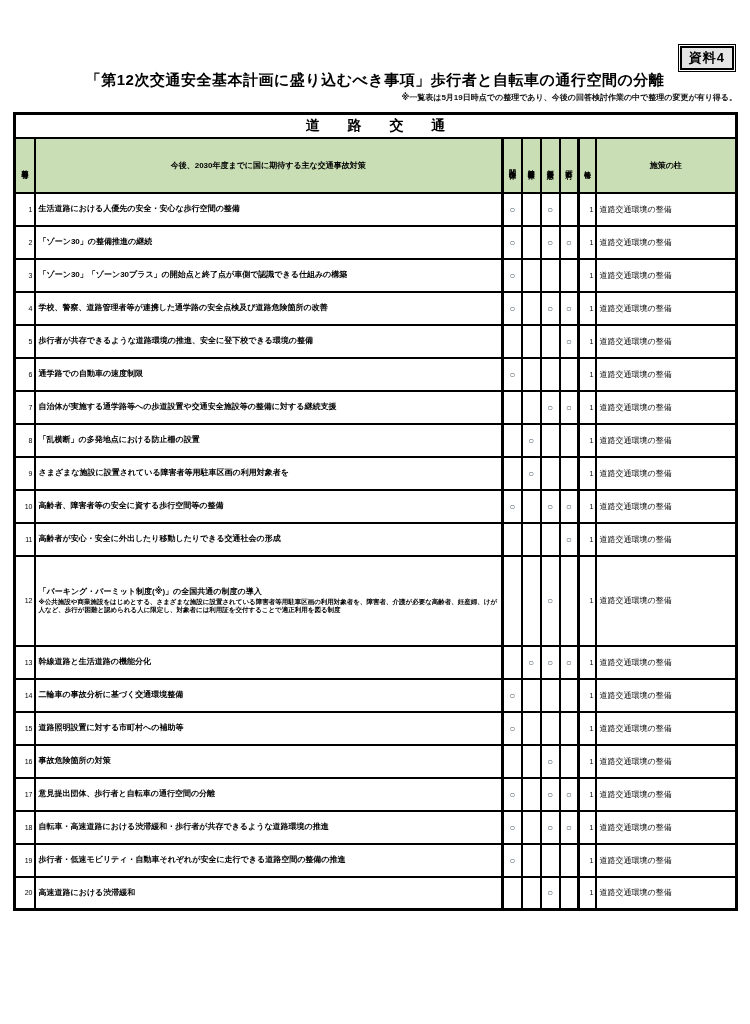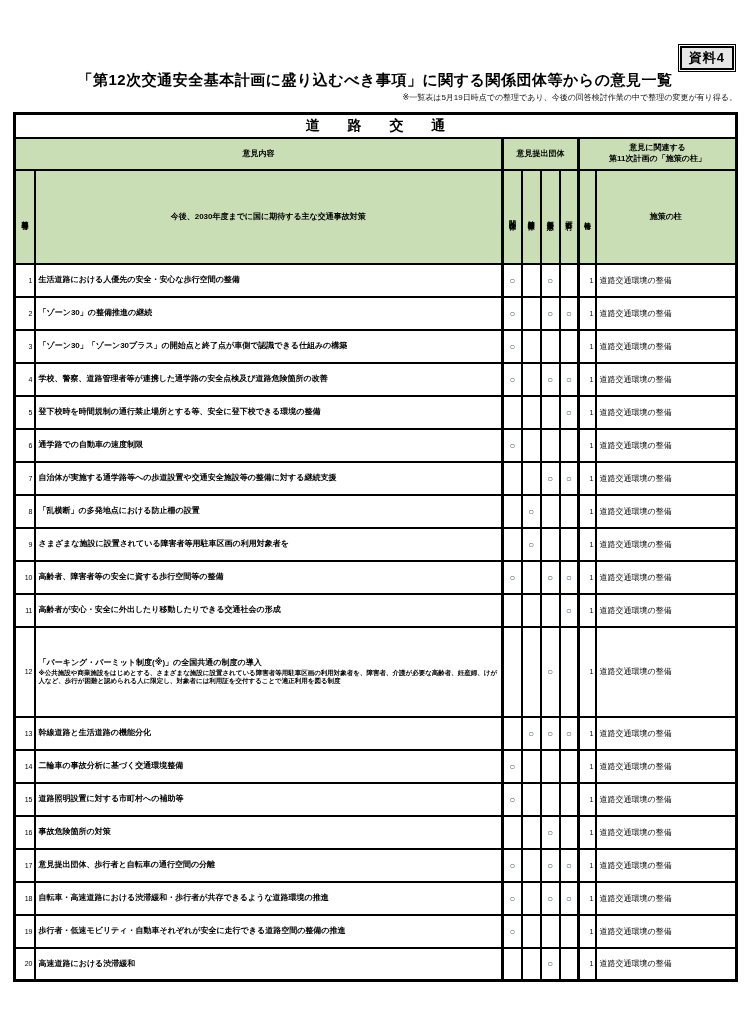--- a/index.html
+++ b/index.html
@@ -15,36 +15,36 @@
     border:2px solid #000; outline:1px solid #000; outline-offset:1px;
     font-size:13px; font-weight:bold; padding:1px 7px; background:#e5e5e5;
     letter-spacing:1px;
   }
   .title {
     position:absolute; top:71px; left:0; width:100%;
     text-align:center; font-size:15px; font-weight:bold; letter-spacing:0.5px;
   }
   .note {
     position:absolute; top:92px; right:13px;
-    font-size:8px; font-weight:400; color:#111;
+    font-size:8px; font-weight:700; color:#111;
   }
   table.main {
     position:absolute; top:112px; left:13px;
     width:724px; border-collapse:collapse; table-layout:fixed;
     border:3px solid #000; background:#fff;
   }
   td, th { border:2px solid #000; overflow:hidden; }
   .section-title-row td {
     height:24px; text-align:center; font-size:14px; font-weight:bold;
     letter-spacing:12px; padding-left:12px; background:#fff;
   }
   .green { background:#c9deb4; }
   .hdr { font-size:8px; font-weight:600; text-align:center; }
   .hdr-row1 td { height:32px; }
-  .hdr-row2 td { height:94px; }
+  .hdr-row2 td { height:55px; }
   .vert {
     writing-mode:vertical-rl; text-orientation:upright;
     font-size:7px; font-weight:600; letter-spacing:1px;
     margin:0 auto; display:inline-block; line-height:1.1;
   }
   .two-line { line-height:1.35; }
   .col-no    { width:20px; }
   .col-text  { width:468px; }
   .col-mark  { width:19px; }
   .col-pno   { width:17px; }
@@ -56,46 +56,38 @@
   td.c-text { font-size:8px; text-align:left; padding:2px 3px; vertical-align:middle; line-height:1.25;font-weight:bold; }
   td.c-text .subnote { font-size:6.5px; line-height:1.3; margin-top:1px; }
   td.c-mark { text-align:center; vertical-align:middle; font-size:10px; color:#51616f; }
   td.c-pno { font-size:7px; text-align:right; padding-right:1px; vertical-align:middle; }
   td.c-pillar { font-size:8px; text-align:left; padding:0 3px; vertical-align:middle; }
 </style>
 </head>
 <body>
 
 <div class="badge">資料4</div>
-<div class="title">「第12次交通安全基本計画に盛り込むべき事項」に関する関係団体等からの意見一覧</div>
+<div class="title">「第12次交通安全基本計画に盛り込むべき事項」歩行者と自転車の通行空間の分離</div>
 <div class="note">※一覧表は5月19日時点での整理であり、今後の回答検討作業の中で整理の変更が有り得る。</div>
 
 <table class="main">
   <colgroup>
     <col class="col-no">
       <col class="col-text">
     <col class="col-mark">
       <col class="col-mark">
       <col class="col-mark">
       <col class="col-mark">
     <col class="col-pno">
       <col class="col-pillar">
   </colgroup>
   <thead>
     <tr class="section-title-row">
       <td colspan="8">道 路 交 通</td>
     </tr>
-    <tr class="hdr-row1">
-      <td colspan="2" class="green hdr">意見内容</td>
-      <td colspan="4" class="green hdr sep-left">意見提出団体</td>
-      <td colspan="2" class="green hdr sep-left two-line">
-        <div>意見に関連する</div>
-        <div>第11次計画の「施策の柱」</div>
-      </td>
-    </tr>
     <tr class="hdr-row2">
       <td class="green hdr"><span class="vert">整理番号</span></td>
       <td class="green hdr">今後、2030年度までに国に期待する主な交通事故対策</td>
       <td class="green hdr sep-left"><span class="vert">関係団体</span></td>
       <td class="green hdr"><span class="vert">被害者団体</span></td>
       <td class="green hdr"><span class="vert">都道府県</span></td>
       <td class="green hdr"><span class="vert">市区町村</span></td>
       <td class="green hdr sep-left"><span class="vert">柱番号</span></td>
       <td class="green hdr">施策の柱</td>
     </tr>
@@ -136,21 +128,21 @@
         <td class="c-text">学校、警察、道路管理者等が連携した通学路の安全点検及び道路危険箇所の改善</td>
         <td class="c-mark sep-left">○</td>
         <td class="c-mark"></td>
         <td class="c-mark">○</td>
         <td class="c-mark">○</td>
         <td class="c-pno sep-left">1</td>
         <td class="c-pillar">道路交通環境の整備</td>
       </tr>
       <tr>
         <td class="c-no">5</td>
-        <td class="c-text">登下校時を時間規制の通行禁止場所とする等、安全に登下校できる環境の整備</td>
+        <td class="c-text">歩行者が共存できるような道路環境の推進、安全に登下校できる環境の整備</td>
         <td class="c-mark sep-left"></td>
         <td class="c-mark"></td>
         <td class="c-mark"></td>
         <td class="c-mark">○</td>
         <td class="c-pno sep-left">1</td>
         <td class="c-pillar">道路交通環境の整備</td>
       </tr>
       <tr>
         <td class="c-no">6</td>
         <td class="c-text">通学路での自動車の速度制限</td>

